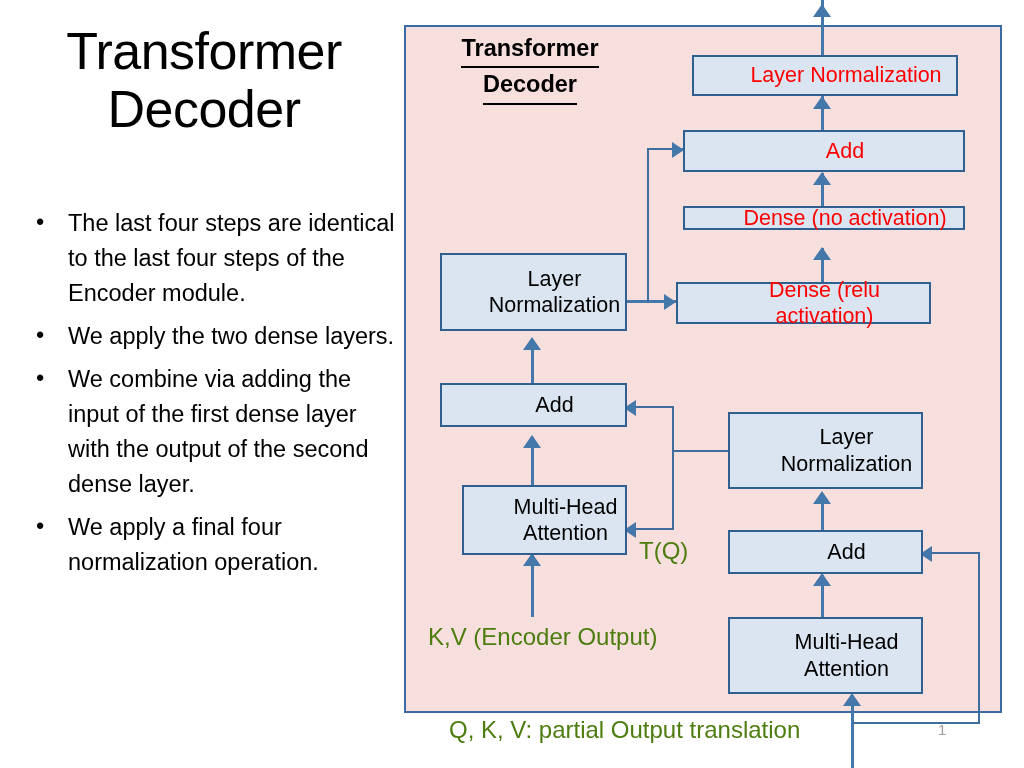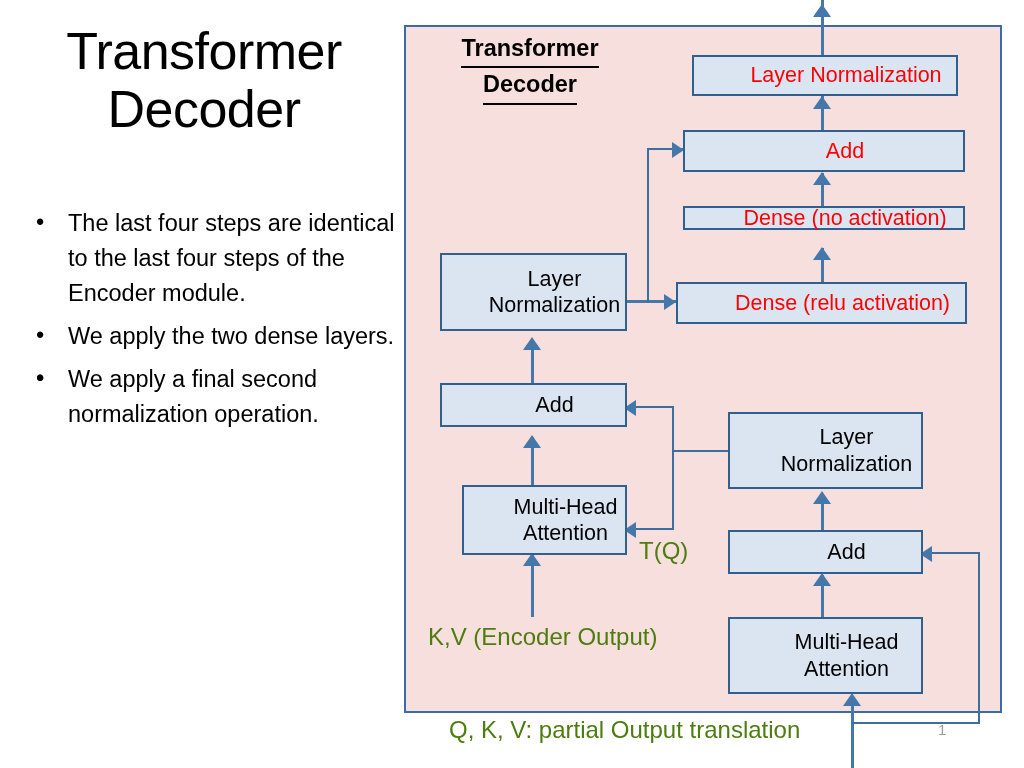--- a/index.html
+++ b/index.html
@@ -164,24 +164,25 @@
   <li>
     <span class="bullet-dot">•</span>
     <span>The last four steps are identical to the last four steps of the Encoder module.</span>
   </li>
   <li>
     <span class="bullet-dot">•</span>
     <span>We apply the two dense layers.</span>
   </li>
   <li>
     <span class="bullet-dot">•</span>
-  </li>
-  <li>
-    <span class="bullet-dot">•</span>
-    <span>We apply a final second normalization operation.</span>
+    <span>We combine via adding the input of the first dense layer with the output of the second dense layer.</span>
+  </li>
+  <li>
+    <span class="bullet-dot">•</span>
+    <span>We apply a final four normalization operation.</span>
   </li>
 </ul>
 
 <div id="diagram-panel"></div>
 
 <div id="diagram-title">
   <div><span>Transformer</span></div>
   <div><span>Decoder</span></div>
 </div>
 
@@ -239,21 +240,21 @@
 </div>
 
 <div class="block red-text" style="left:683px; top:130px; width:282px; height:42px;">
   <span>Add</span>
 </div>
 
 <div class="block red-text" style="left:683px; top:206px; width:282px; height:24px;">
   <span>Dense (no activation)</span>
 </div>
 
-<div class="block red-text" style="left:676px; top:282px; width:291px; height:42px;">
+<div class="block red-text" style="left:676px; top:282px; width:255px; height:42px;">
   <span>Dense (relu activation)</span>
 </div>
 
 <div class="block" style="left:440px; top:253px; width:187px; height:78px; white-space:pre-line;">
   <span>Layer
 Normalization</span>
 </div>
 
 <div class="block" style="left:440px; top:383px; width:187px; height:44px;">
   <span>Add</span>

